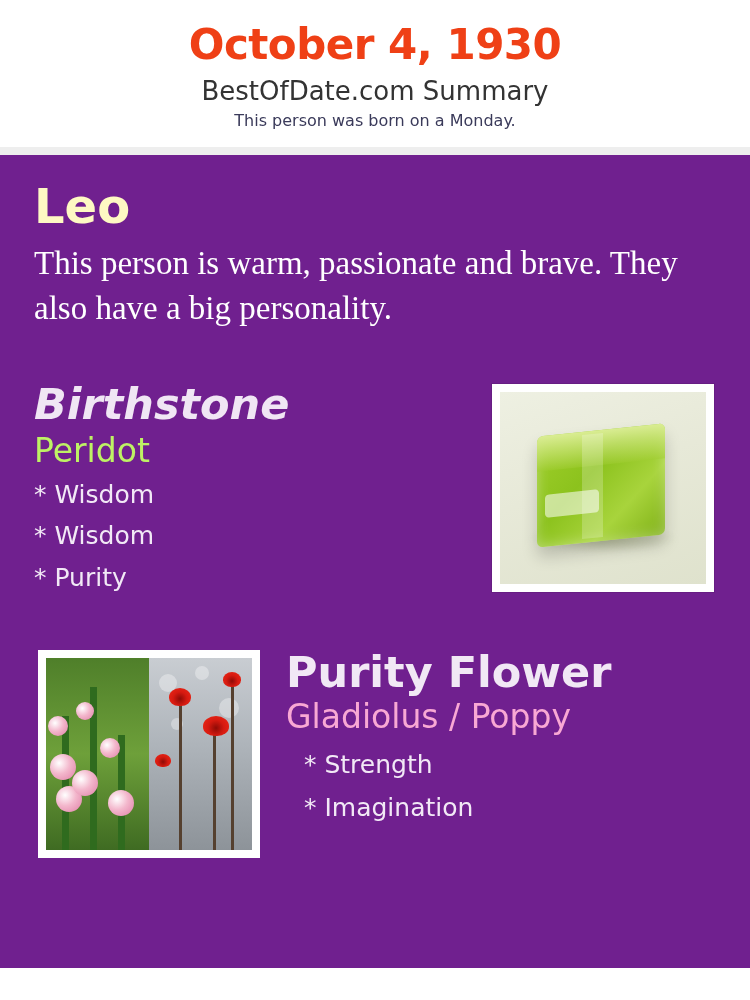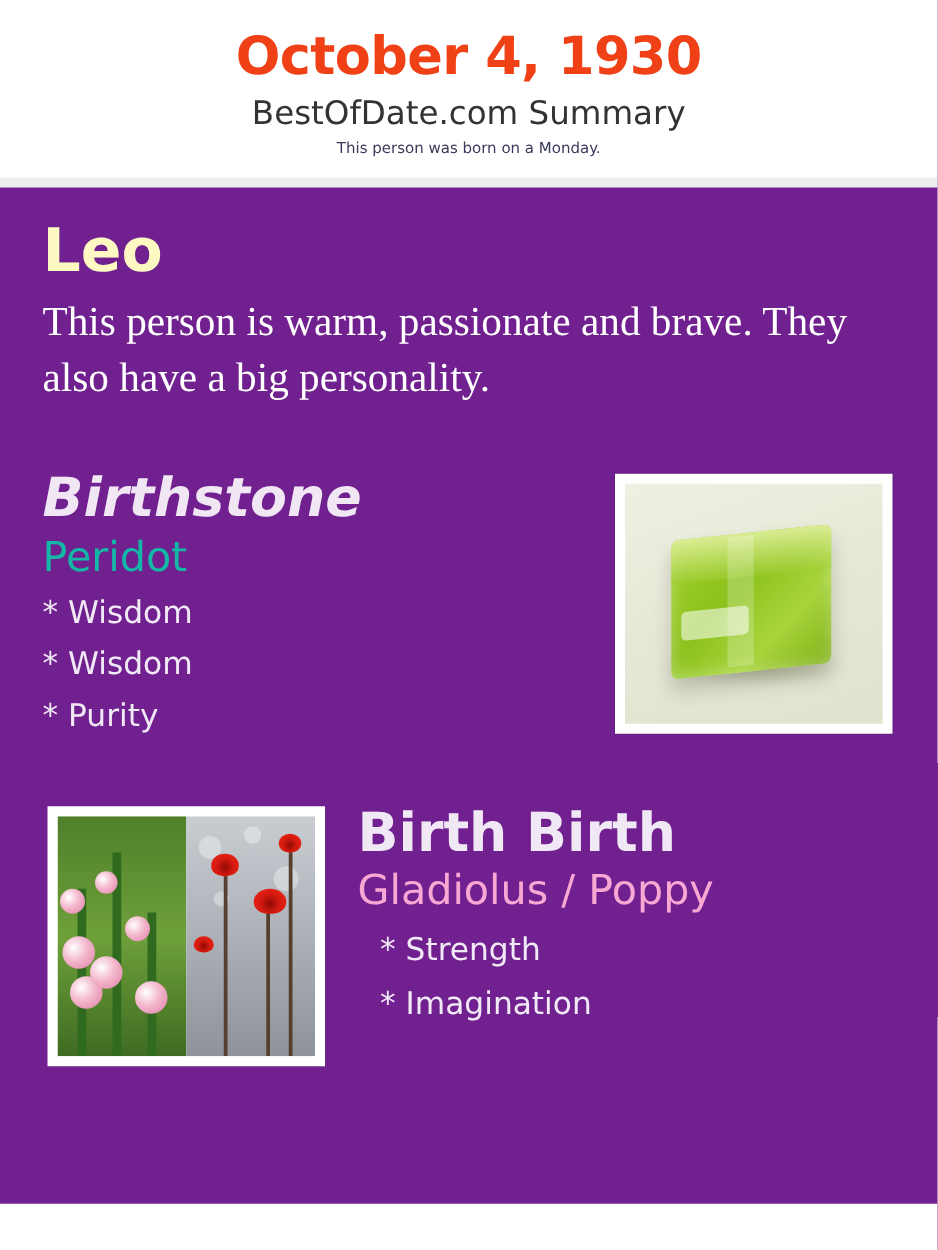--- a/index.html
+++ b/index.html
@@ -36,21 +36,21 @@
     letter-spacing: -0.5px;
   }
   .header-subtitle {
     color: #333333;
     font-size: 26px;
     line-height: 1.2;
     margin: 0 0 4px 0;
   }
   .header-note {
     color: #3a3a5a;
-    font-size: 12px;
+    font-size: 16px;
     line-height: 1.2;
     margin: 0;
   }
   .divider {
     height: 8px;
     background: #eeeeee;
     width: 100%;
   }
 
   
@@ -93,21 +93,21 @@
   .section-title {
     font-size: 43px;
     font-weight: bold;
     color: #f0e6f4;
     margin: 0 0 4px 0;
     line-height: 1.05;
     font-style: italic;
   }
   .section-sub {
     font-size: 33px;
-    color: #14b8a6;
+    color: #bef264;
     margin: 0 0 10px 0;
     line-height: 1.2;
   }
   .bullet {
     font-size: 25px;
     color: #f2e9f6;
     margin: 0 0 14px 0;
     line-height: 1.1;
   }
 
@@ -335,21 +335,21 @@
             <div class="poppy-stem" style="left:64px; height:62%;"></div>
             <div class="poppy-stem" style="left:82px; height:88%;"></div>
             <div class="poppy" style="left:20px; top:30px;"></div>
             <div class="poppy" style="left:54px; top:58px; width:26px; height:20px;"></div>
             <div class="poppy" style="left:74px; top:14px; width:18px; height:15px;"></div>
             <div class="poppy" style="left:6px; top:96px; width:16px; height:13px;"></div>
           </div>
         </div>
       </div>
       <div class="flower-text">
-        <div class="flower-title">Birth Birth</div>
+        <div class="flower-title">Purity Flower</div>
         <div class="flower-sub">Gladiolus / Poppy</div>
         <div class="flower-bullets">
           <div class="bullet">* Strength</div>
           <div class="bullet">* Imagination</div>
         </div>
       </div>
     </div>
 
   </div>
 </div>

